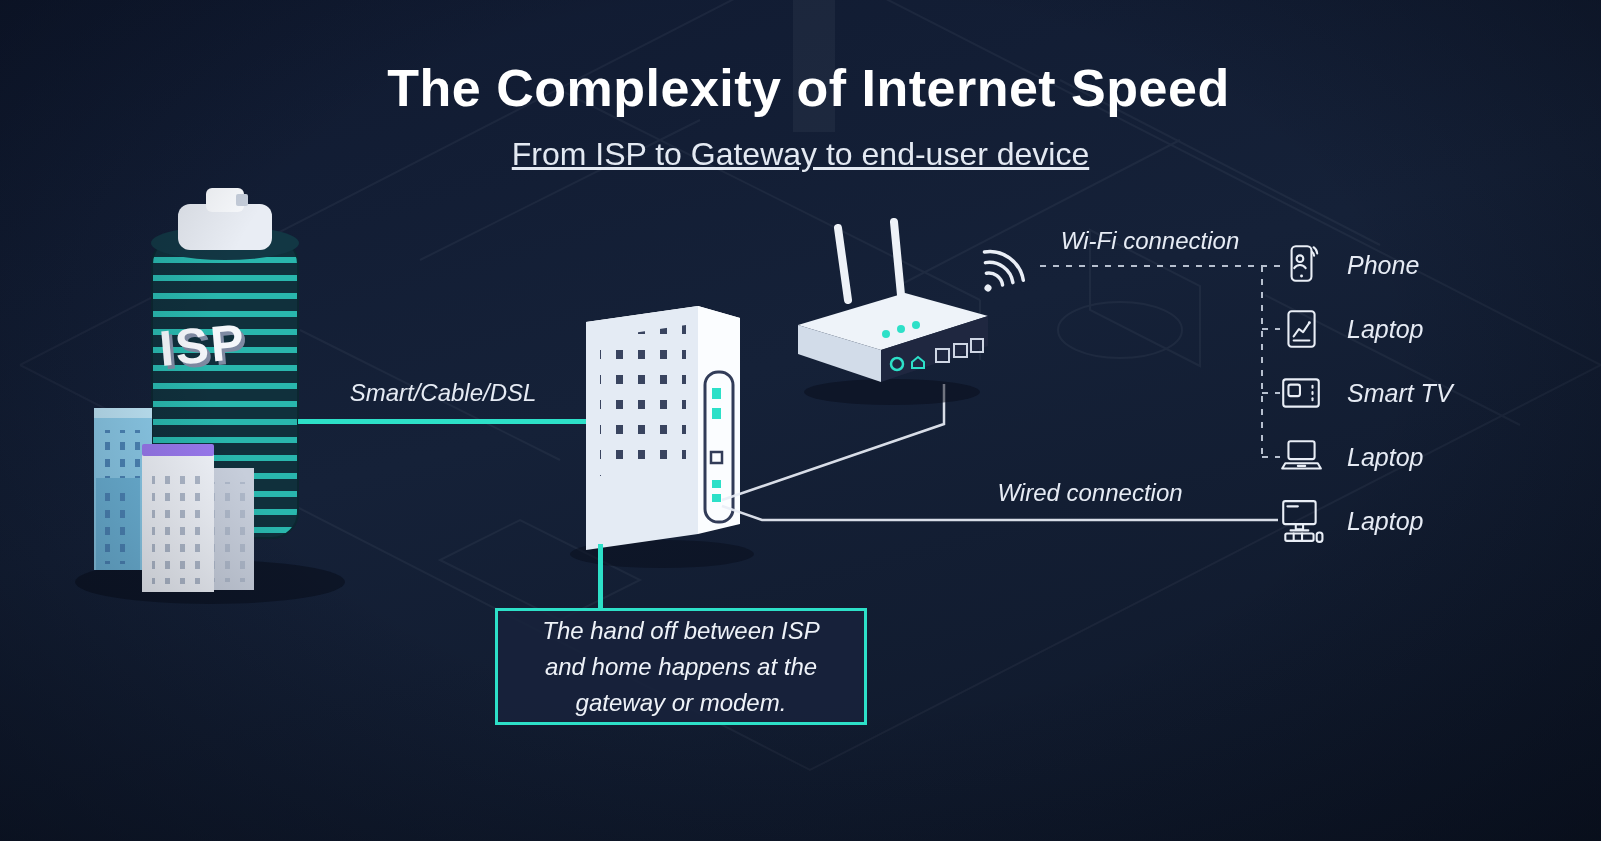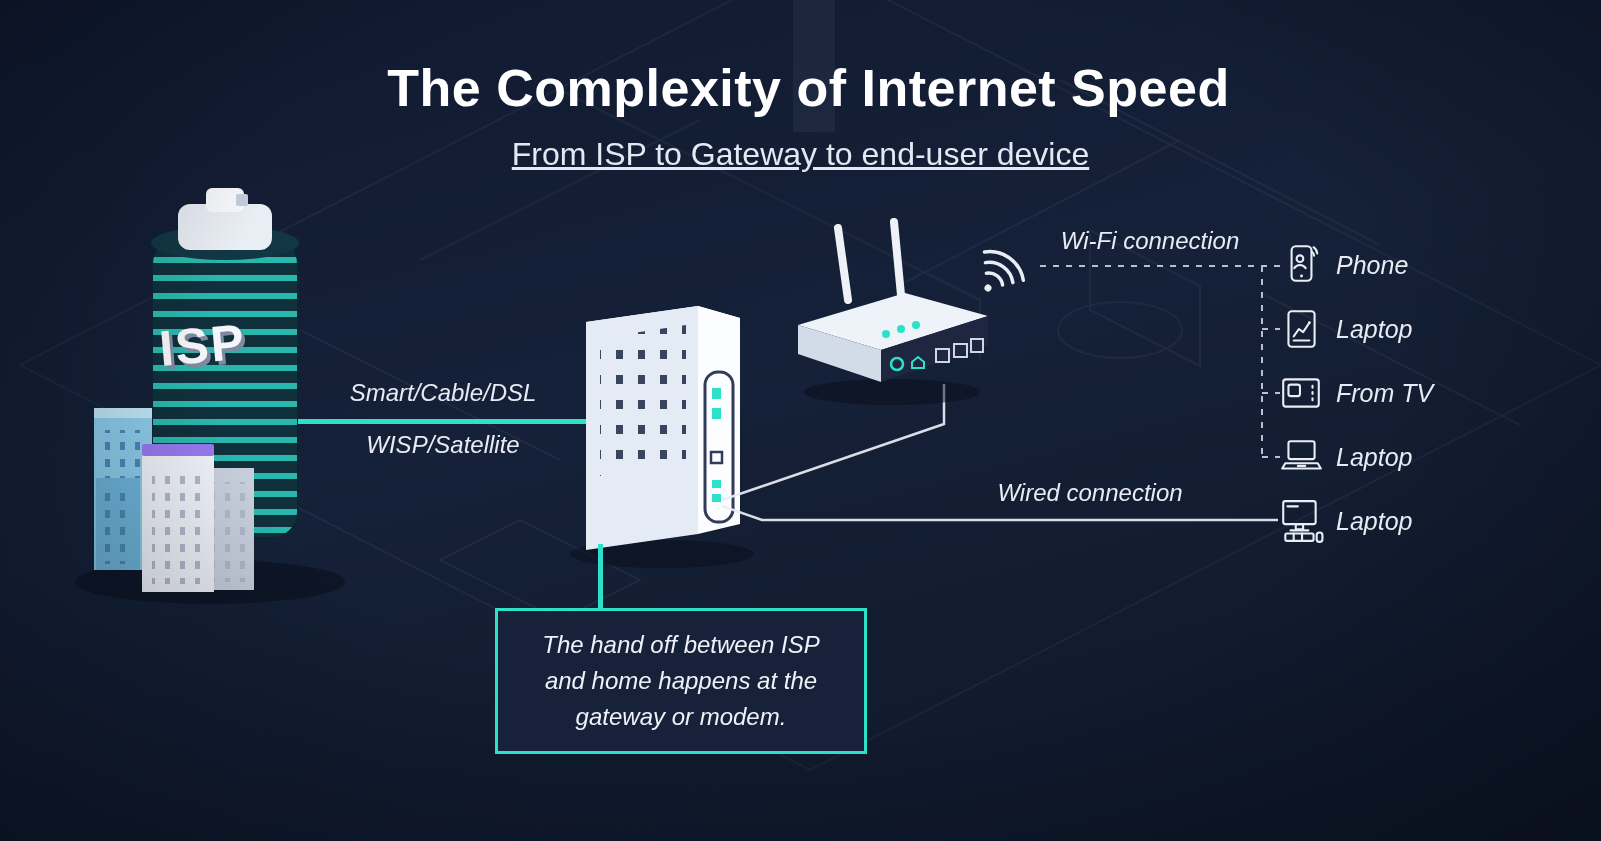--- a/index.html
+++ b/index.html
@@ -28,34 +28,34 @@
   }
   .link-label {
     position: absolute; font-style: italic; font-size: 24px;
     color: #e6ebf4; text-align: center; line-height: 30px;
   }
   .lbl-fiber { left: 318px; top: 378px; width: 250px; }
   .lbl-wisp  { left: 318px; top: 430px; width: 250px; }
   .lbl-wifi  { left: 1038px; top: 226px; width: 224px; }
   .lbl-wired { left: 988px;  top: 478px; width: 204px; }
   .callout {
-    position: absolute; left: 495px; top: 608px; width: 372px; height: 146px;
+    position: absolute; left: 495px; top: 608px; width: 372px; height: 117px;
     border: 3px solid #2de0c8; background: rgba(24,34,59,0.88);
     display: flex; align-items: center; justify-content: center;
     padding: 14px 30px;
   }
   .callout-text {
     font-style: italic; font-size: 24px; line-height: 36px;
     text-align: center; color: #eef2f8;
   }
   .devices {
     position: absolute; left: 1278px; top: 240px;
     display: flex; flex-direction: column; gap: 14px;
   }
-  .device-row { display: flex; align-items: center; gap: 12px; height: 50px; }
+  .device-row { display: flex; align-items: center; gap: 23px; height: 50px; }
   .device-icon { width: 46px; height: 46px; flex: 0 0 46px; }
   .device-icon svg { width: 46px; height: 46px; stroke: #e9eef6; fill: none;
     stroke-width: 2; stroke-linecap: round; stroke-linejoin: round; }
   .device-label { font-style: italic; font-size: 25px; color: #e6ebf4; white-space: nowrap; }
 </style>
 </head>
 <body>
 
 <div class="canvas">
 
@@ -166,21 +166,20 @@
       <path d="M 964 261 a 34 34 0 0 1 48 0"></path>
     </g>
   </svg>
 
   <div class="vignette"></div>
 
   <h1 class="title">The Complexity of Internet Speed</h1>
   <div class="subtitle">From ISP to Gateway to end-user device</div>
 
   <div class="link-label lbl-fiber">Smart/Cable/DSL</div>
-  <div class="link-label lbl-wisp">WISP/Satellite</div>
   <div class="link-label lbl-wifi">Wi-Fi connection</div>
   <div class="link-label lbl-wired">Wired connection</div>
 
   <div class="callout">
     <div class="callout-text">The hand off between ISP and home happens at the gateway or modem.</div>
   </div>
 
   <div class="devices">
 
     <div class="device-row">
@@ -212,21 +211,21 @@
     <div class="device-row">
       <span class="device-icon">
         <svg viewBox="0 0 44 44">
           <rect x="5" y="9" width="34" height="26" rx="2.5"></rect>
           <rect x="10" y="14" width="11" height="11" rx="2"></rect>
           <line x1="33" y1="15" x2="33" y2="17"></line>
           <line x1="33" y1="21" x2="33" y2="23"></line>
           <line x1="33" y1="27" x2="33" y2="29"></line>
         </svg>
       </span>
-      <span class="device-label">From TV</span>
+      <span class="device-label">Smart TV</span>
     </div>
 
     <div class="device-row">
       <span class="device-icon">
         <svg viewBox="0 0 44 44">
           <rect x="10" y="7" width="25" height="17" rx="2"></rect>
           <polygon points="7,28 38,28 41,33 4,33"></polygon>
           <line x1="19" y1="30.5" x2="26" y2="30.5"></line>
         </svg>
       </span>

